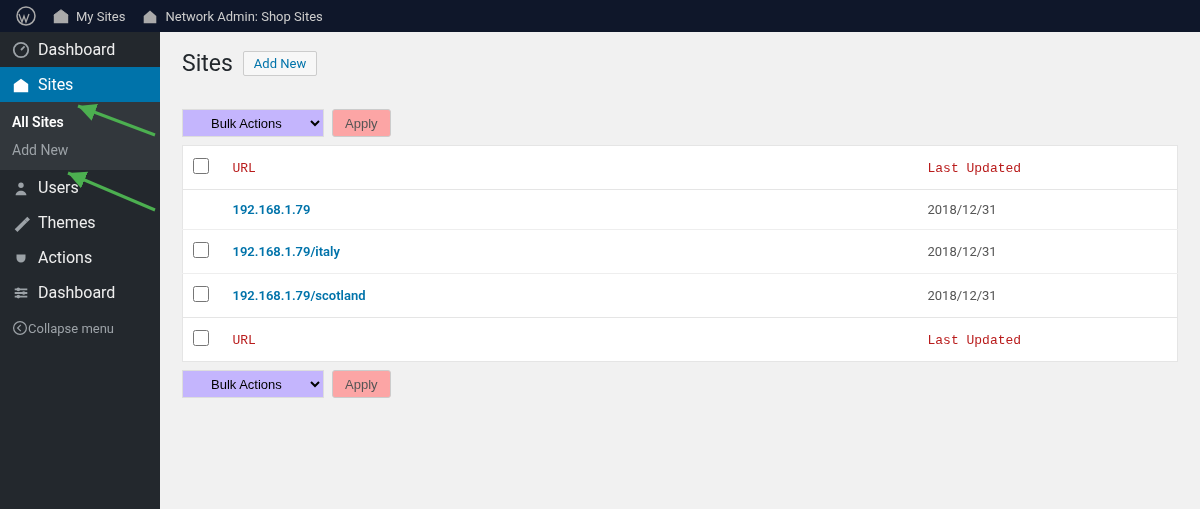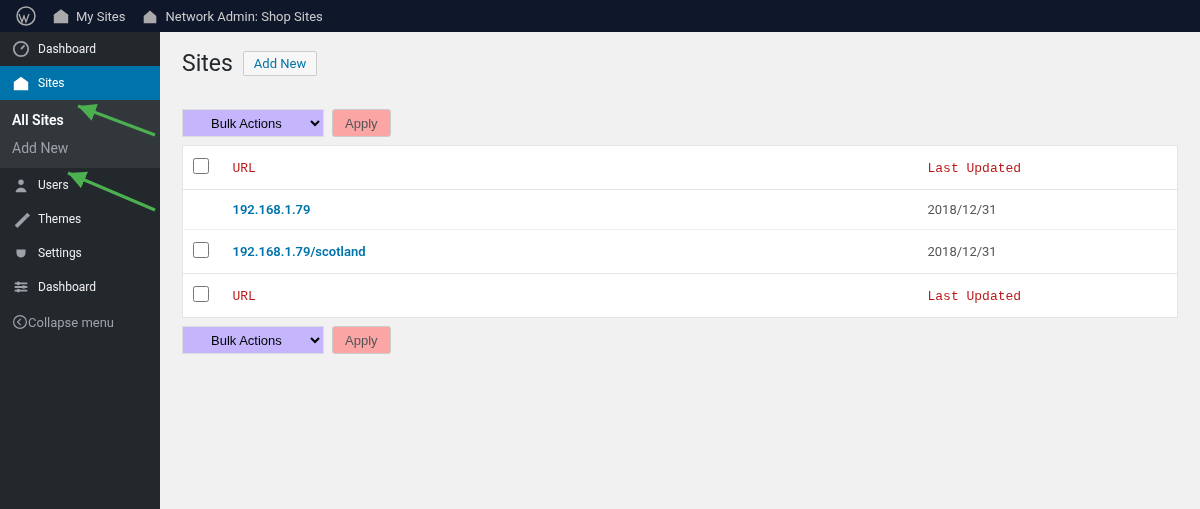--- a/index.html
+++ b/index.html
@@ -46,21 +46,21 @@
   background: #23282d;
   color: #eee;
 }
 .side-item {
   display: flex;
   align-items: center;
   gap: 8px;
   padding: 8px 12px;
   color: #eee;
   cursor: pointer;
-  font-size: 12px;
+  font-size: 16px;
 }
 .side-item svg { width: 18px; height: 18px; fill: #9ca2a7; flex: 0 0 18px; }
 .side-item.current {
   background: #0073aa;
   color: #fff;
   position: relative;
 }
 .side-item.current svg { fill: #fff; }
 .side-item.current::after {
   content: "";
@@ -239,21 +239,21 @@
         <path d="M3 17L14 6l3 3L6 20z"></path>
         <path d="M14 6l3-3 3 3-3 3z"></path>
       </svg>
     <span>Themes</span>
   </div>
   <div class="side-item">
     <svg viewBox="0 0 20 20">
         <path d="M7 2v4M13 2v4M5 6h10v4a5 5 0 01-10 0z"></path>
         <path d="M10 15v4"></path>
       </svg>
-    <span>Settings</span>
+    <span>Actions</span>
   </div>
   <div class="side-item">
     <svg viewBox="0 0 20 20">
         <path d="M3 6h14M3 10h14M3 14h14" stroke="#9ca2a7" stroke-width="2"></path>
         <circle cx="7" cy="6" r="2"></circle>
         <circle cx="13" cy="10" r="2"></circle>
         <circle cx="7" cy="14" r="2"></circle>
       </svg>
     <span>Dashboard</span>
   </div>
@@ -284,20 +284,25 @@
       <tr>
         <th class="col-cb"><input type="checkbox" style=""></th>
         <th class="col-url"><span class="th-link">URL</span></th>
         <th class="col-updated"><span class="th-link">Last Updated</span></th>
       </tr>
     </thead>
     <tbody>
       <tr>
         <td></td>
         <td><a class="row-link">192.168.1.79</a></td>
+        <td class="row-date">2018/12/31</td>
+      </tr>
+      <tr>
+        <td><input type="checkbox" style=""></td>
+        <td><a class="row-link">192.168.1.79/italy</a></td>
         <td class="row-date">2018/12/31</td>
       </tr>
       <tr>
         <td><input type="checkbox" style=""></td>
         <td><a class="row-link">192.168.1.79/scotland</a></td>
         <td class="row-date">2018/12/31</td>
       </tr>
     </tbody>
     <tfoot>
       <tr>

